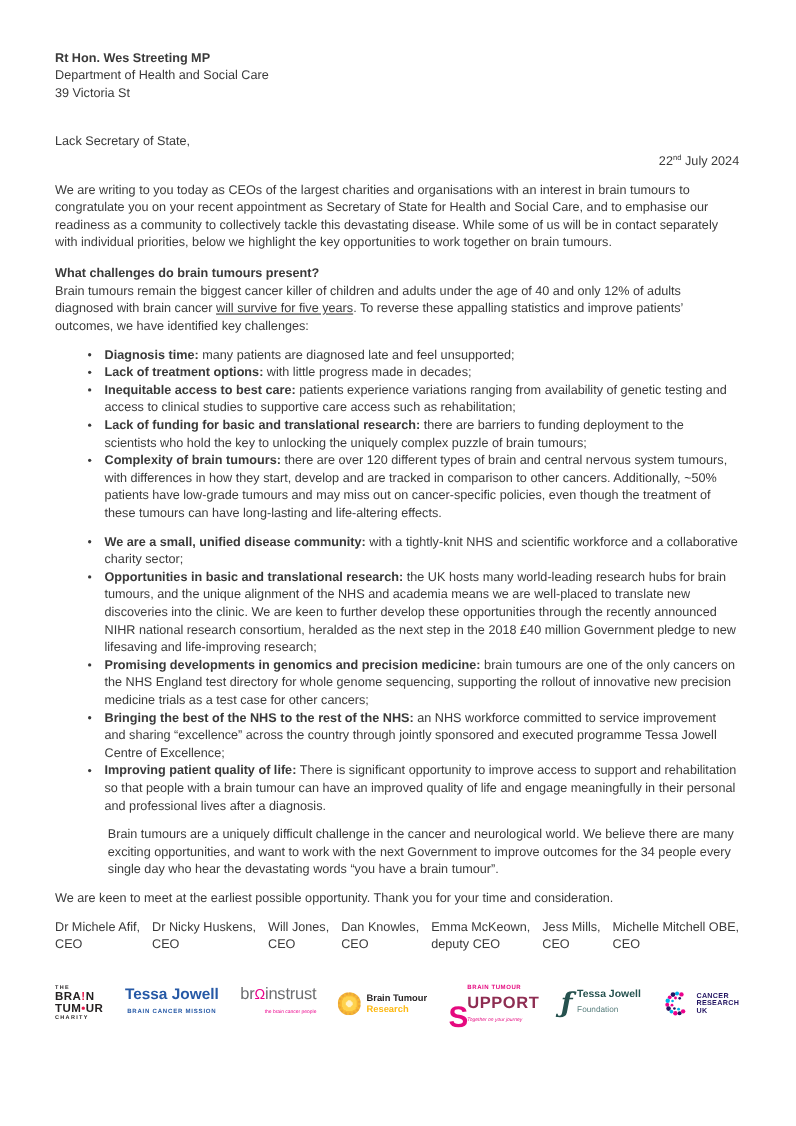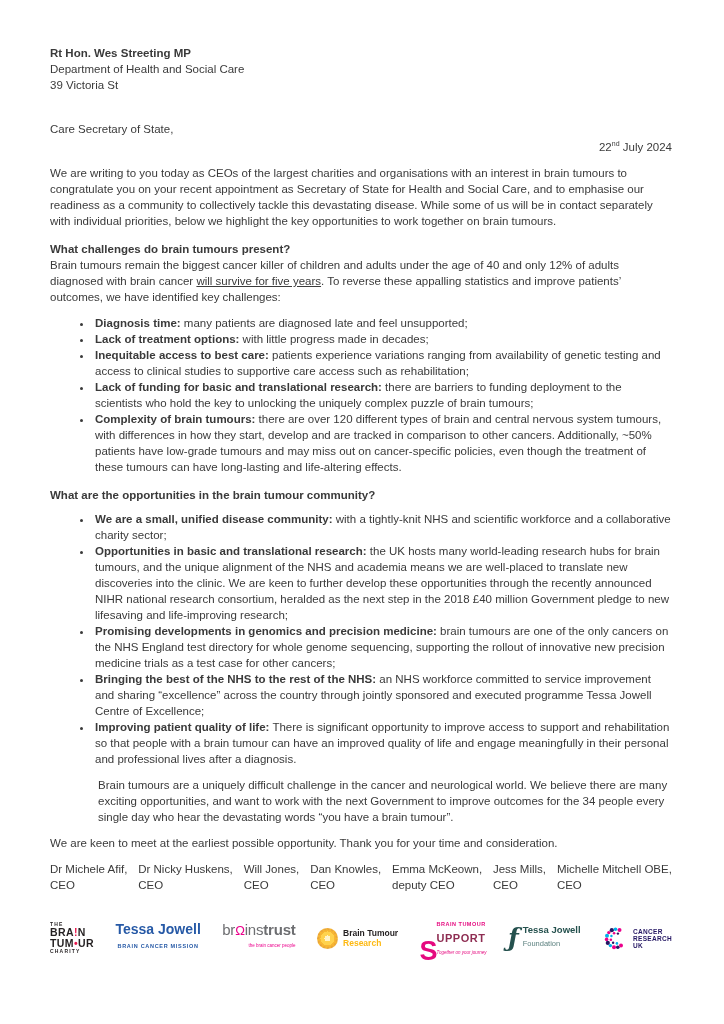--- a/index.html
+++ b/index.html
@@ -38,37 +38,37 @@
 
   
   .tjm { text-align:center; color:#2659a6; }
   .tjm .name { font-weight:bold; font-size:14px; line-height:1.1; }
   .tjm .sub { font-size:5.5px; letter-spacing:0.7px; font-weight:600; }
 
   
   .bst { color:#6d6e71; }
   .bst .main { font-size:15px; line-height:1; letter-spacing:-0.2px; }
   .bst .head { color:#ec008c; font-size:13px; }
-  .bst .bold { font-weight:bold; }
+  .bst .bold { font-weight:normal; }
   .bst .tag { color:#ec008c; font-size:4.5px; text-align:right; margin-top:1px; }
 
   
   .btr { display:flex; align-items:center; gap:5px; }
   .btr .icon { width:21px; height:21px; border-radius:50%; box-sizing:border-box;
     background: radial-gradient(#fff3c9 0 3px, #ffd24d 3px 7px, #f7b733 7px);
     border:2px dotted #e9a53b; }
   .btr .l1 { font-weight:bold; font-size:8.5px; line-height:1.25; color:#231f20; }
   .btr .l2 { font-weight:bold; font-size:8.5px; line-height:1.1; color:#fdb913; }
 
   
   .bts { display:flex; align-items:flex-end; }
   .bts .s { color:#e5097f; font-weight:800; font-size:27px; line-height:20px; }
   .bts .col { margin-left:-1px; }
   .bts .top { color:#e5097f; font-weight:700; font-size:5.5px; letter-spacing:0.5px; }
-  .bts .upport { color:#8e2d52; font-weight:800; font-size:11px; line-height:12px; letter-spacing:0.5px; }
+  .bts .upport { color:#8e2d52; font-weight:800; font-size:15px; line-height:12px; letter-spacing:0.5px; }
   .bts .tag { color:#e5097f; font-size:4.5px; font-style:italic; margin-top:1px; }
 
   
   .tjf { display:flex; align-items:center; gap:4px; color:#25514e; }
   .tjf .glyph { font-family:"DejaVu Serif", serif; font-style:italic; font-size:25px; line-height:24px; font-weight:bold; }
   .tjf .name { font-size:9.5px; font-weight:600; line-height:1.25; }
   .tjf .sub { font-size:7.5px; color:#5d8280; }
 
   
   .cruk { display:flex; align-items:center; gap:4px; }
@@ -78,38 +78,37 @@
 <body>
 
 <div class="page">
 
   <div class="recipient">
     <div class="recipient-name">Rt Hon. Wes Streeting MP</div>
     <div>Department of Health and Social Care</div>
     <div>39 Victoria St</div>
   </div>
 
-  <p class="salutation">Care Secretary of State,</p>
+  <p class="salutation">Lack Secretary of State,</p>
 
   <div class="date-line"><span>22</span><sup>nd</sup><span> July 2024</span></div>
 
   <p>We are writing to you today as CEOs of the largest charities and organisations with an interest in brain tumours to congratulate you on your recent appointment as Secretary of State for Health and Social Care, and to emphasise our readiness as a community to collectively tackle this devastating disease. While some of us will be in contact separately with individual priorities, below we highlight the key opportunities to work together on brain tumours.</p>
 
   <h3>What challenges do brain tumours present?</h3>
   <p><span>Brain tumours remain the biggest cancer killer of children and adults under the age of 40 and only 12% of adults diagnosed with brain cancer </span><span class="u">will survive for five years</span><span>. To reverse these appalling statistics and improve patients’ outcomes, we have identified key challenges:</span></p>
 
   <ul>
     <li><span class="b">Diagnosis time:</span><span> many patients are diagnosed late and feel unsupported;</span></li>
     <li><span class="b">Lack of treatment options:</span><span> with little progress made in decades;</span></li>
     <li><span class="b">Inequitable access to best care:</span><span> patients experience variations ranging from availability of genetic testing and access to clinical studies to supportive care access such as rehabilitation;</span></li>
     <li><span class="b">Lack of funding for basic and translational research:</span><span> there are barriers to funding deployment to the scientists who hold the key to unlocking the uniquely complex puzzle of brain tumours;</span></li>
     <li><span class="b">Complexity of brain tumours:</span><span> there are over 120 different types of brain and central nervous system tumours, with differences in how they start, develop and are tracked in comparison to other cancers. Additionally, ~50% patients have low-grade tumours and may miss out on cancer-specific policies, even though the treatment of these tumours can have long-lasting and life-altering effects.</span></li>
   </ul>
 
-  <h3>What are the opportunities in the brain tumour community?</h3>
   <ul>
     <li><span class="b">We are a small, unified disease community:</span><span> with a tightly-knit NHS and scientific workforce and a collaborative charity sector;</span></li>
     <li><span class="b">Opportunities in basic and translational research:</span><span> the UK hosts many world-leading research hubs for brain tumours, and the unique alignment of the NHS and academia means we are well-placed to translate new discoveries into the clinic. We are keen to further develop these opportunities through the recently announced NIHR national research consortium, heralded as the next step in the 2018 £40 million Government pledge to new lifesaving and life-improving research;</span></li>
     <li><span class="b">Promising developments in genomics and precision medicine:</span><span> brain tumours are one of the only cancers on the NHS England test directory for whole genome sequencing, supporting the rollout of innovative new precision medicine trials as a test case for other cancers;</span></li>
     <li><span class="b">Bringing the best of the NHS to the rest of the NHS:</span><span> an NHS workforce committed to service improvement and sharing “excellence” across the country through jointly sponsored and executed programme Tessa Jowell Centre of Excellence;</span></li>
     <li><span class="b">Improving patient quality of life:</span><span> There is significant opportunity to improve access to support and rehabilitation so that people with a brain tumour can have an improved quality of life and engage meaningfully in their personal and professional lives after a diagnosis.</span></li>
   </ul>
 
   <p class="close-para">Brain tumours are a uniquely difficult challenge in the cancer and neurological world. We believe there are many exciting opportunities, and want to work with the next Government to improve outcomes for the 34 people every single day who hear the devastating words “you have a brain tumour”.</p>
   <p>We are keen to meet at the earliest possible opportunity. Thank you for your time and consideration.</p>

